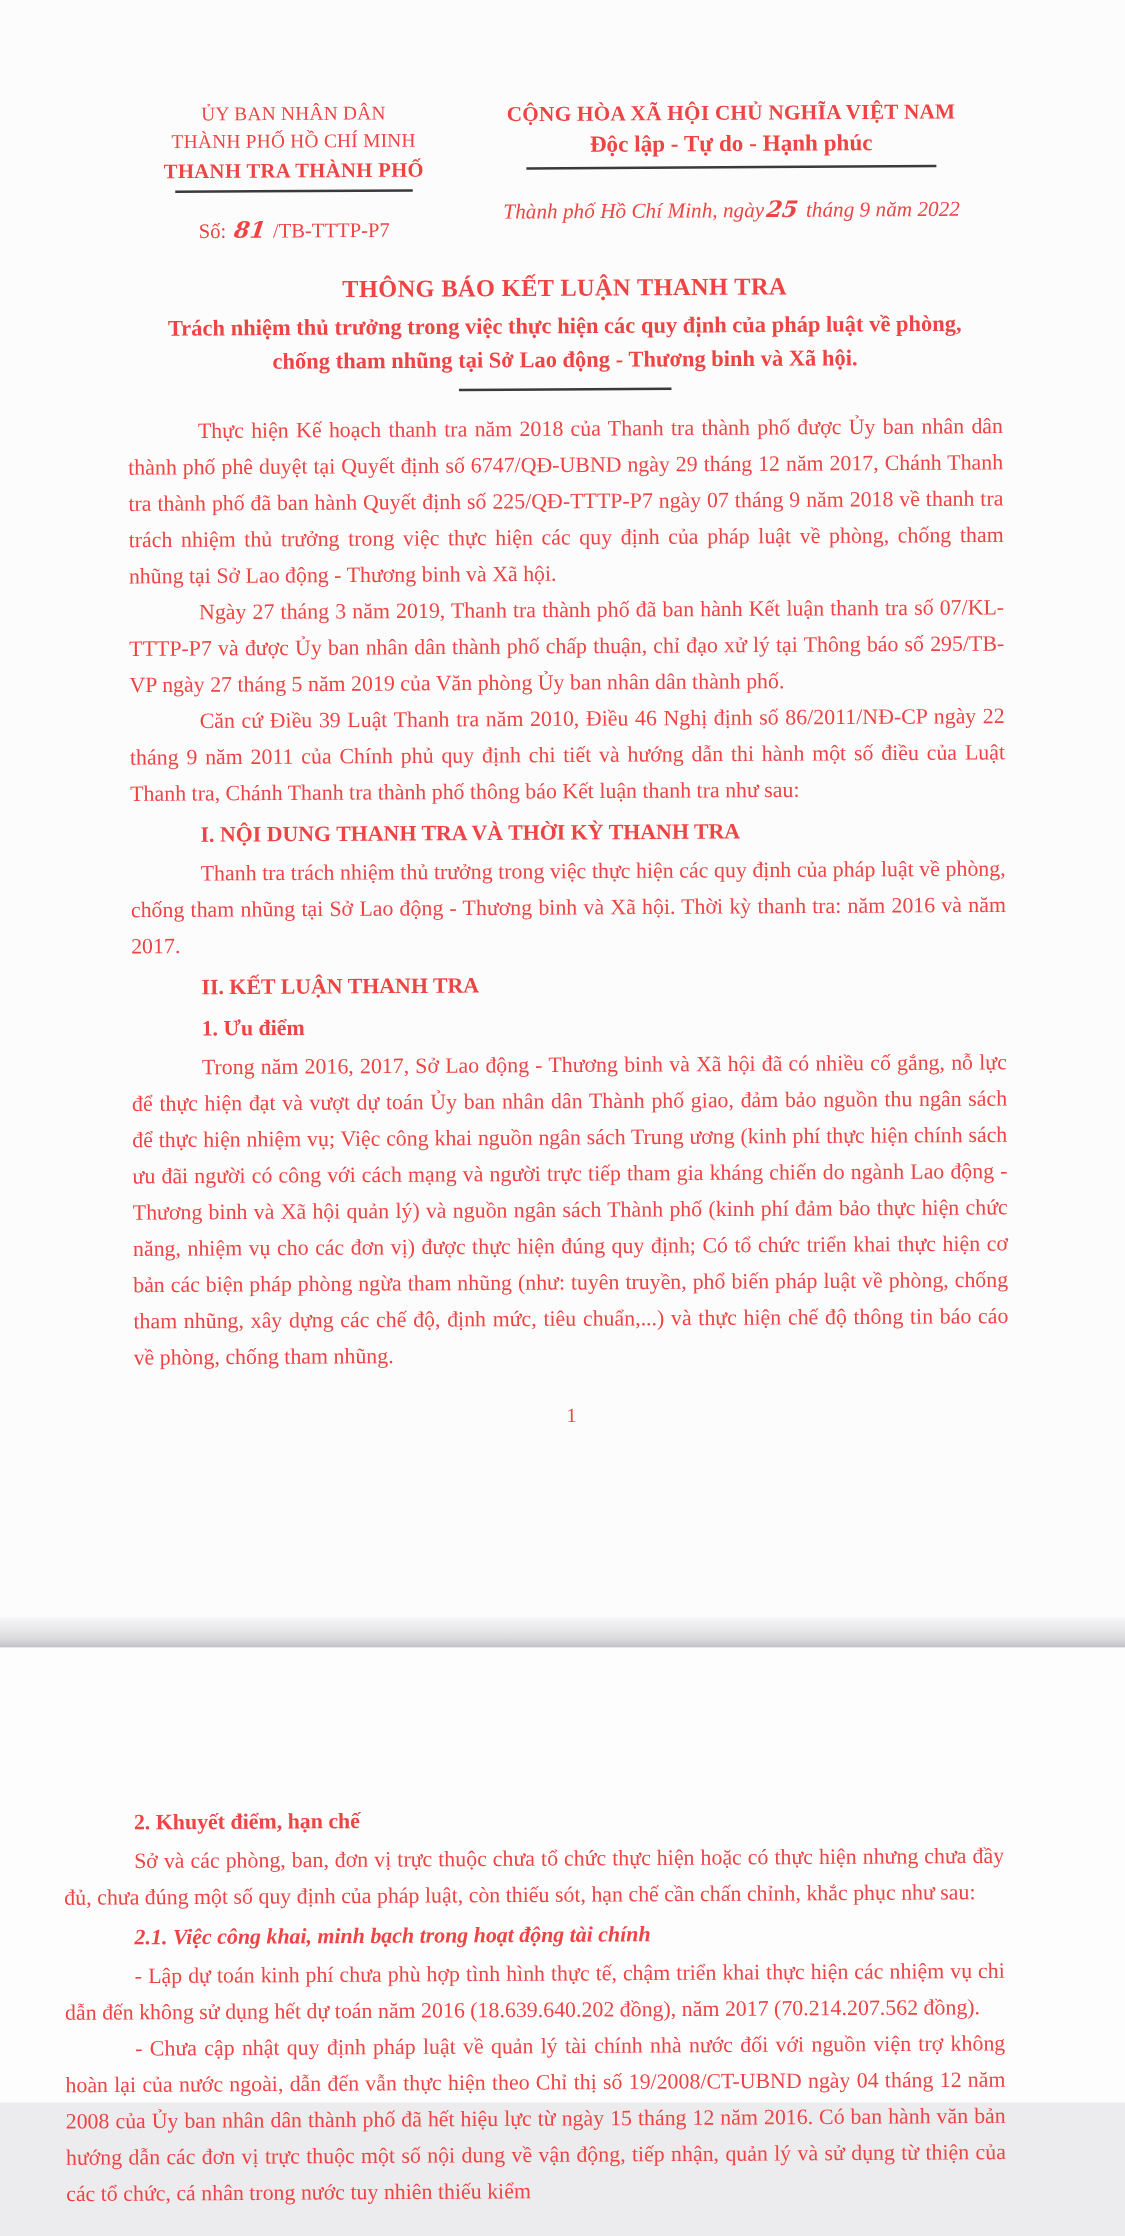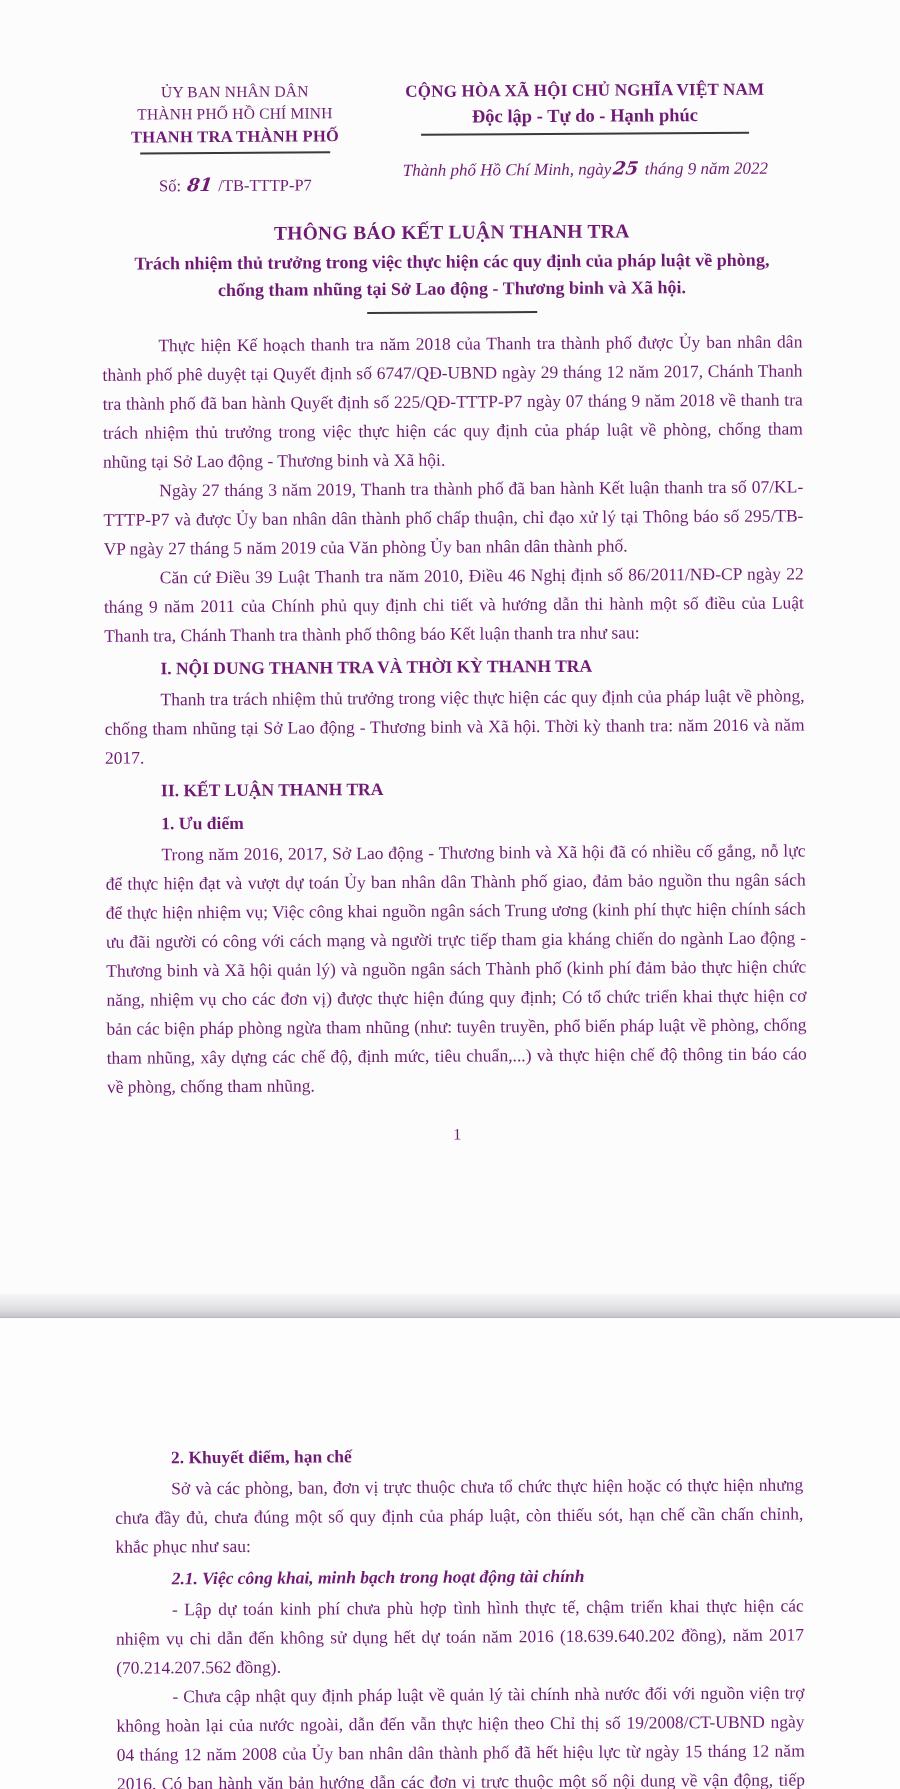--- a/index.html
+++ b/index.html
@@ -2,25 +2,25 @@
 <html lang="vi"><head>
 <meta charset="utf-8">
 <style>
   html,body{margin:0;padding:0;}
   .viewport{
     position:relative;
     width:900px;height:1789px;
     background:#ececee;
     overflow:hidden;
     font-family:"Liberation Serif","DejaVu Serif",serif;
-    color:#701a75;
+    color:#ef4444;
   }
   .page{background:#fcfcfc;box-sizing:border-box;position:relative;}
   .page1{height:1294px;padding:80px 96px 0 104px;}
-  .page2{height:472px;padding:120px 96px 0 116px;background:#fdfdfe;}
+  .page2{height:364px;padding:120px 96px 0 52px;background:#fdfdfe;}
   .tilt{transform:rotate(-0.35deg);transform-origin:40% 50%;}
   .divider{
     height:23px;
     background:linear-gradient(180deg,#f5f5f6 0%,#e9e9ec 40%,#dadadd 75%,#c6c6ca 100%);
     border-bottom:1px solid #b9b9bd;
   }
   
   .hdr{display:flex;align-items:flex-start;}
   .hdr-left{width:268px;text-align:center;}
   .hdr-right{flex:1;text-align:center;}

